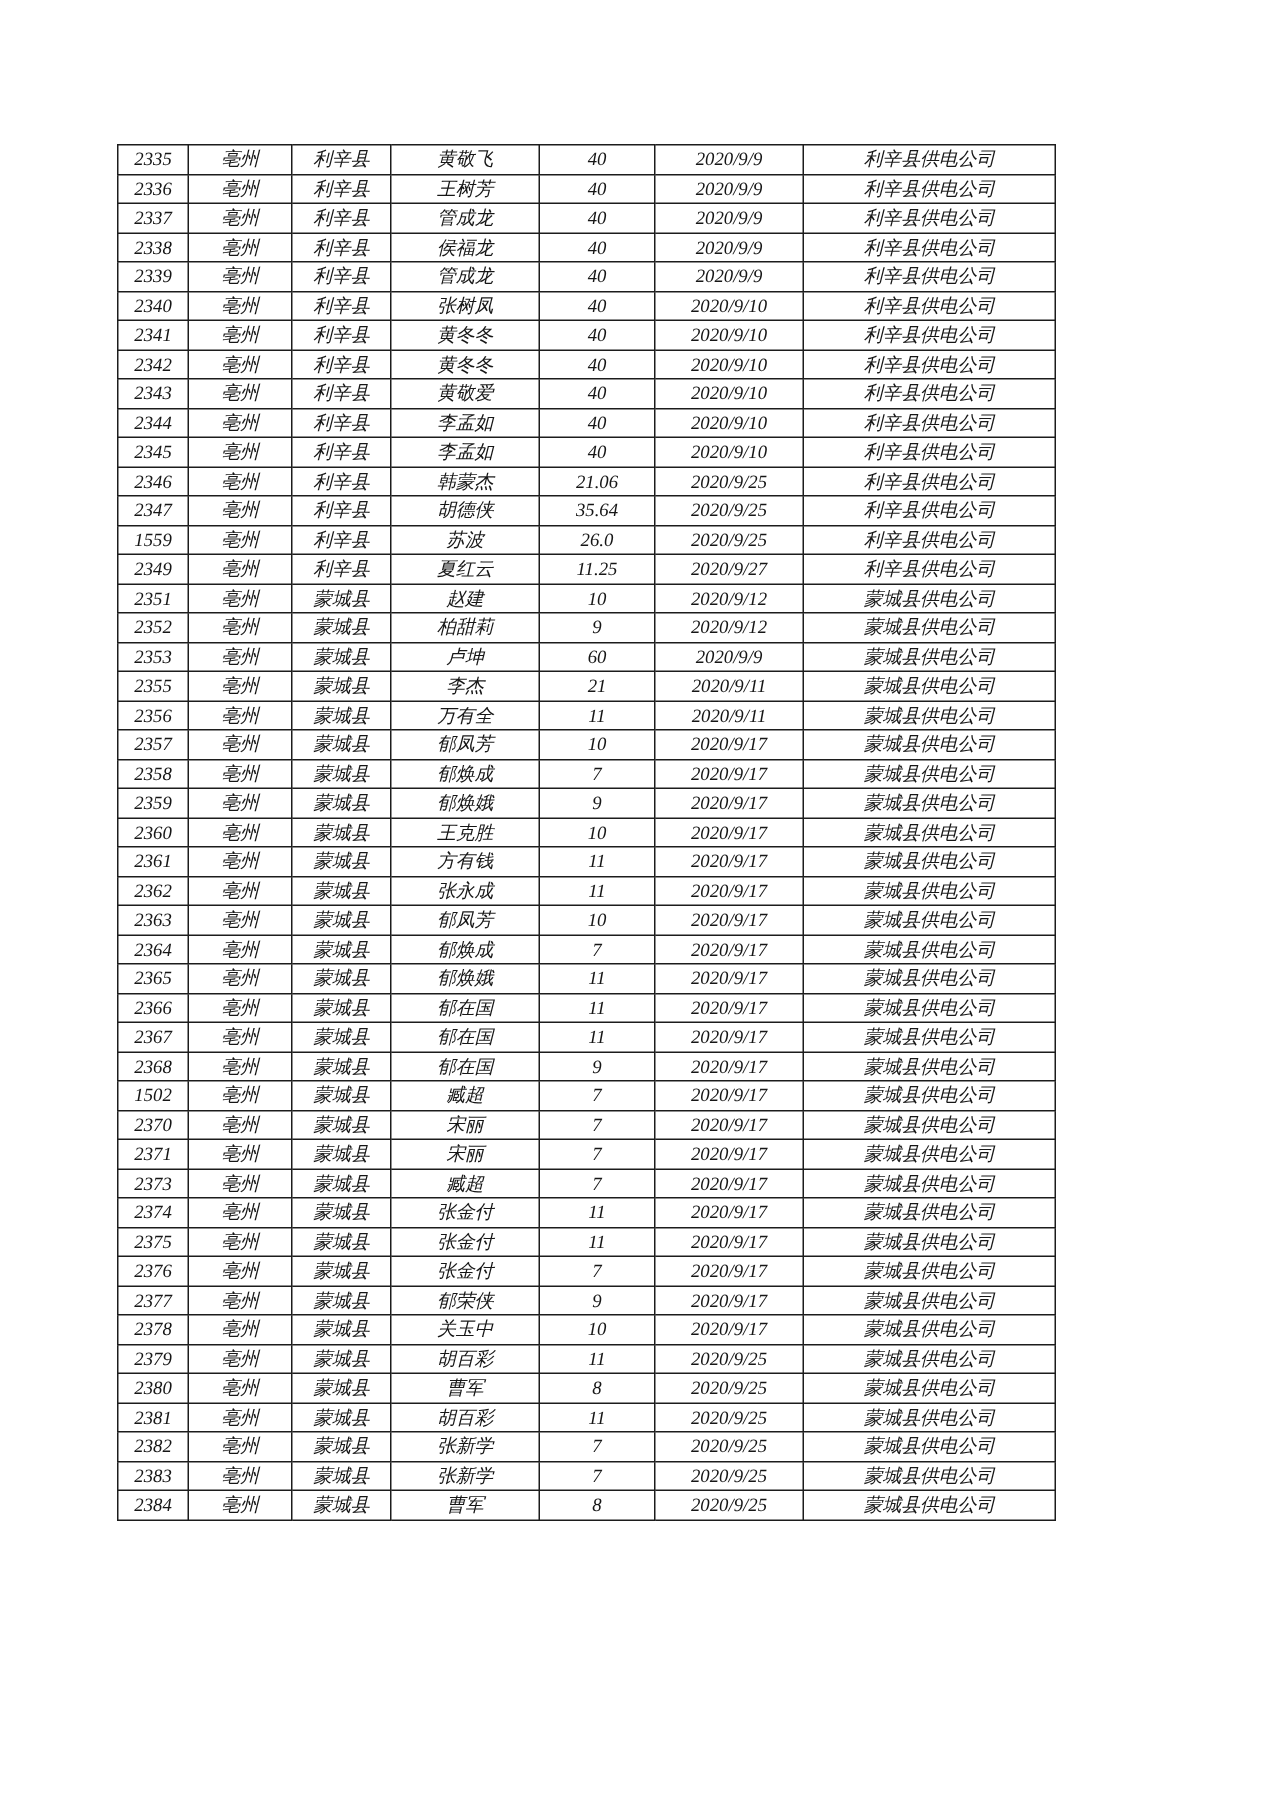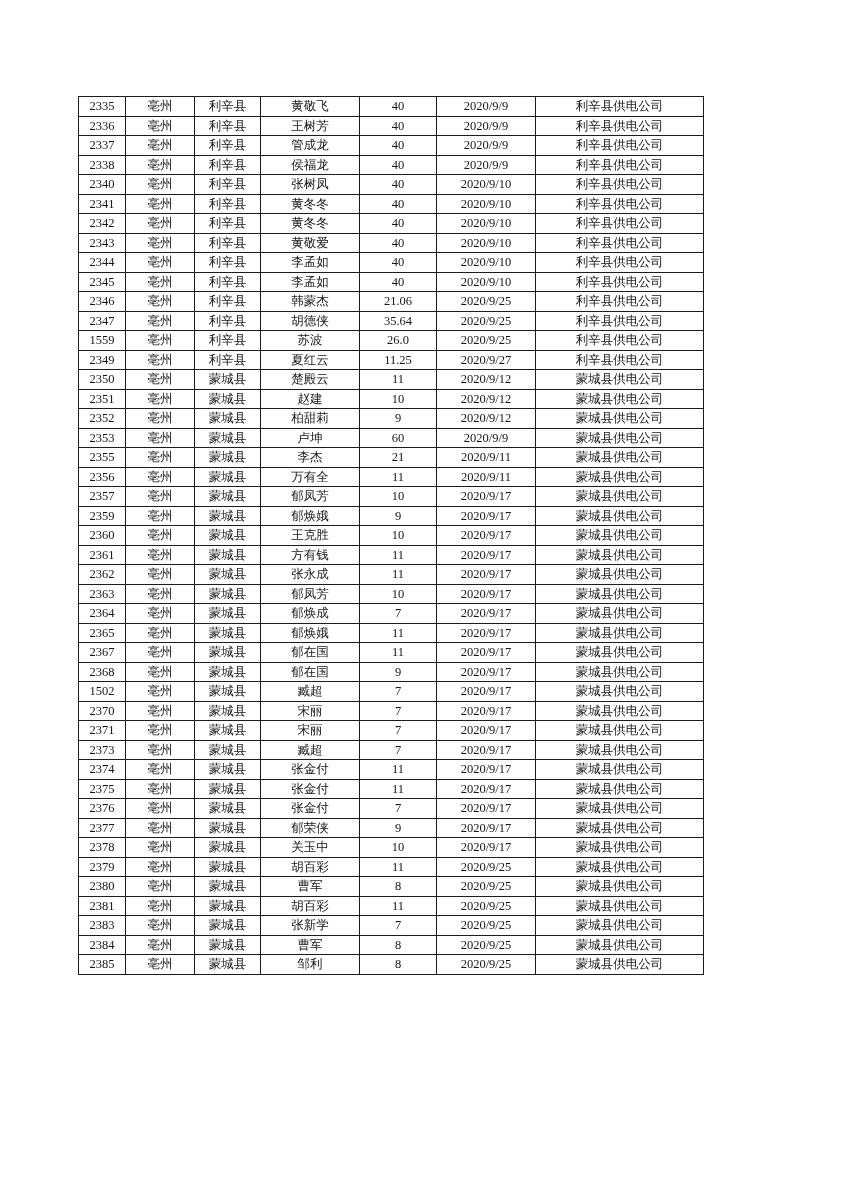--- a/index.html
+++ b/index.html
@@ -9,20 +9,21 @@
     width: 848px;
     height: 1200px;
     font-family: "Liberation Serif", "DejaVu Serif", serif;
   }
   .page {
     position: relative;
     width: 848px;
     height: 1200px;
     background: #ffffff;
     overflow: hidden;
+    font-style: italic;
   }
   .records-table-wrap {
     position: absolute;
     left: 78px;
     top: 96px;
   }
   table.records {
     border-collapse: collapse;
     table-layout: fixed;
     width: 625px;
@@ -96,20 +97,29 @@
           <tr>
             <td>2338</td>
             <td>亳州</td>
             <td>利辛县</td>
             <td>侯福龙</td>
             <td>40</td>
             <td>2020/9/9</td>
             <td>利辛县供电公司</td>
           </tr>
           <tr>
+            <td>2339</td>
+            <td>亳州</td>
+            <td>利辛县</td>
+            <td>管成龙</td>
+            <td>40</td>
+            <td>2020/9/9</td>
+            <td>利辛县供电公司</td>
+          </tr>
+          <tr>
             <td>2340</td>
             <td>亳州</td>
             <td>利辛县</td>
             <td>张树凤</td>
             <td>40</td>
             <td>2020/9/10</td>
             <td>利辛县供电公司</td>
           </tr>
           <tr>
             <td>2341</td>
@@ -186,29 +196,20 @@
           <tr>
             <td>2349</td>
             <td>亳州</td>
             <td>利辛县</td>
             <td>夏红云</td>
             <td>11.25</td>
             <td>2020/9/27</td>
             <td>利辛县供电公司</td>
           </tr>
           <tr>
-            <td>2350</td>
-            <td>亳州</td>
-            <td>蒙城县</td>
-            <td>楚殿云</td>
-            <td>11</td>
-            <td>2020/9/12</td>
-            <td>蒙城县供电公司</td>
-          </tr>
-          <tr>
             <td>2351</td>
             <td>亳州</td>
             <td>蒙城县</td>
             <td>赵建</td>
             <td>10</td>
             <td>2020/9/12</td>
             <td>蒙城县供电公司</td>
           </tr>
           <tr>
             <td>2352</td>
@@ -249,20 +250,29 @@
           <tr>
             <td>2357</td>
             <td>亳州</td>
             <td>蒙城县</td>
             <td>郁凤芳</td>
             <td>10</td>
             <td>2020/9/17</td>
             <td>蒙城县供电公司</td>
           </tr>
           <tr>
+            <td>2358</td>
+            <td>亳州</td>
+            <td>蒙城县</td>
+            <td>郁焕成</td>
+            <td>7</td>
+            <td>2020/9/17</td>
+            <td>蒙城县供电公司</td>
+          </tr>
+          <tr>
             <td>2359</td>
             <td>亳州</td>
             <td>蒙城县</td>
             <td>郁焕娥</td>
             <td>9</td>
             <td>2020/9/17</td>
             <td>蒙城县供电公司</td>
           </tr>
           <tr>
             <td>2360</td>
@@ -312,20 +322,29 @@
           <tr>
             <td>2365</td>
             <td>亳州</td>
             <td>蒙城县</td>
             <td>郁焕娥</td>
             <td>11</td>
             <td>2020/9/17</td>
             <td>蒙城县供电公司</td>
           </tr>
           <tr>
+            <td>2366</td>
+            <td>亳州</td>
+            <td>蒙城县</td>
+            <td>郁在国</td>
+            <td>11</td>
+            <td>2020/9/17</td>
+            <td>蒙城县供电公司</td>
+          </tr>
+          <tr>
             <td>2367</td>
             <td>亳州</td>
             <td>蒙城县</td>
             <td>郁在国</td>
             <td>11</td>
             <td>2020/9/17</td>
             <td>蒙城县供电公司</td>
           </tr>
           <tr>
             <td>2368</td>
@@ -438,42 +457,42 @@
           <tr>
             <td>2381</td>
             <td>亳州</td>
             <td>蒙城县</td>
             <td>胡百彩</td>
             <td>11</td>
             <td>2020/9/25</td>
             <td>蒙城县供电公司</td>
           </tr>
           <tr>
+            <td>2382</td>
+            <td>亳州</td>
+            <td>蒙城县</td>
+            <td>张新学</td>
+            <td>7</td>
+            <td>2020/9/25</td>
+            <td>蒙城县供电公司</td>
+          </tr>
+          <tr>
             <td>2383</td>
             <td>亳州</td>
             <td>蒙城县</td>
             <td>张新学</td>
             <td>7</td>
             <td>2020/9/25</td>
             <td>蒙城县供电公司</td>
           </tr>
           <tr>
             <td>2384</td>
             <td>亳州</td>
             <td>蒙城县</td>
             <td>曹军</td>
-            <td>8</td>
-            <td>2020/9/25</td>
-            <td>蒙城县供电公司</td>
-          </tr>
-          <tr>
-            <td>2385</td>
-            <td>亳州</td>
-            <td>蒙城县</td>
-            <td>邹利</td>
             <td>8</td>
             <td>2020/9/25</td>
             <td>蒙城县供电公司</td>
           </tr>
         </tbody>
     </table>
   </div>
 </div>
 
 </body></html>

